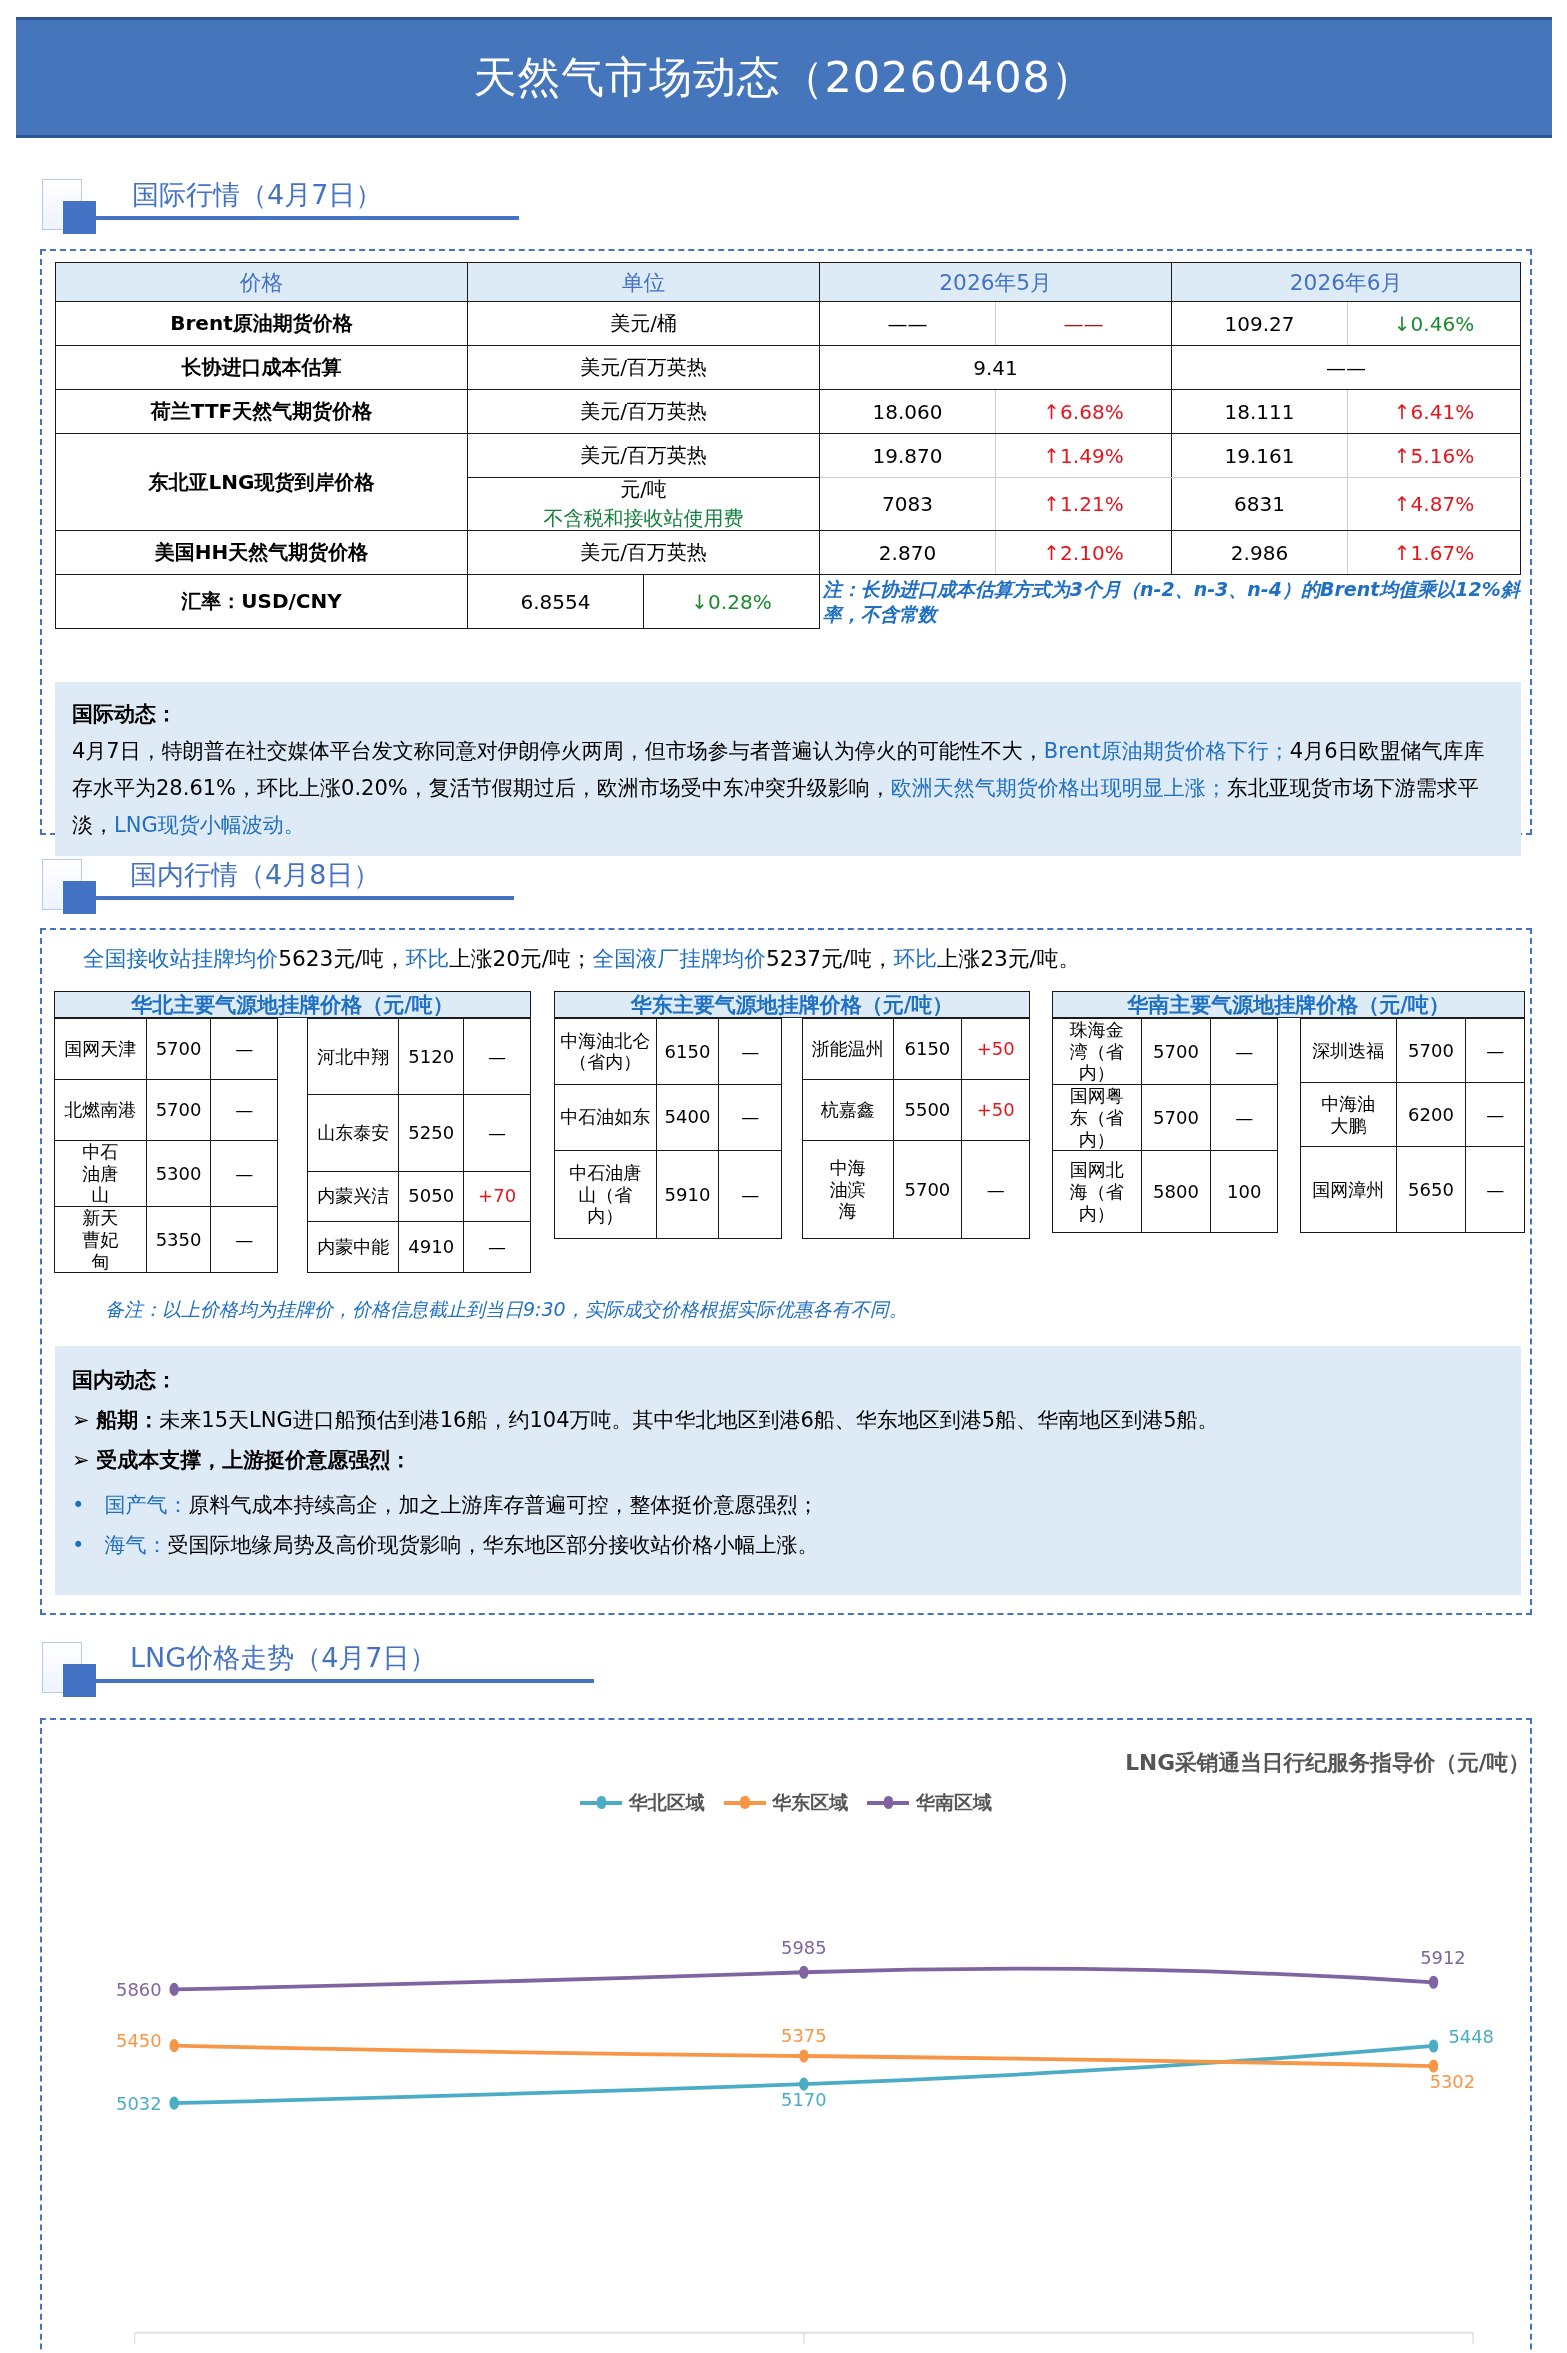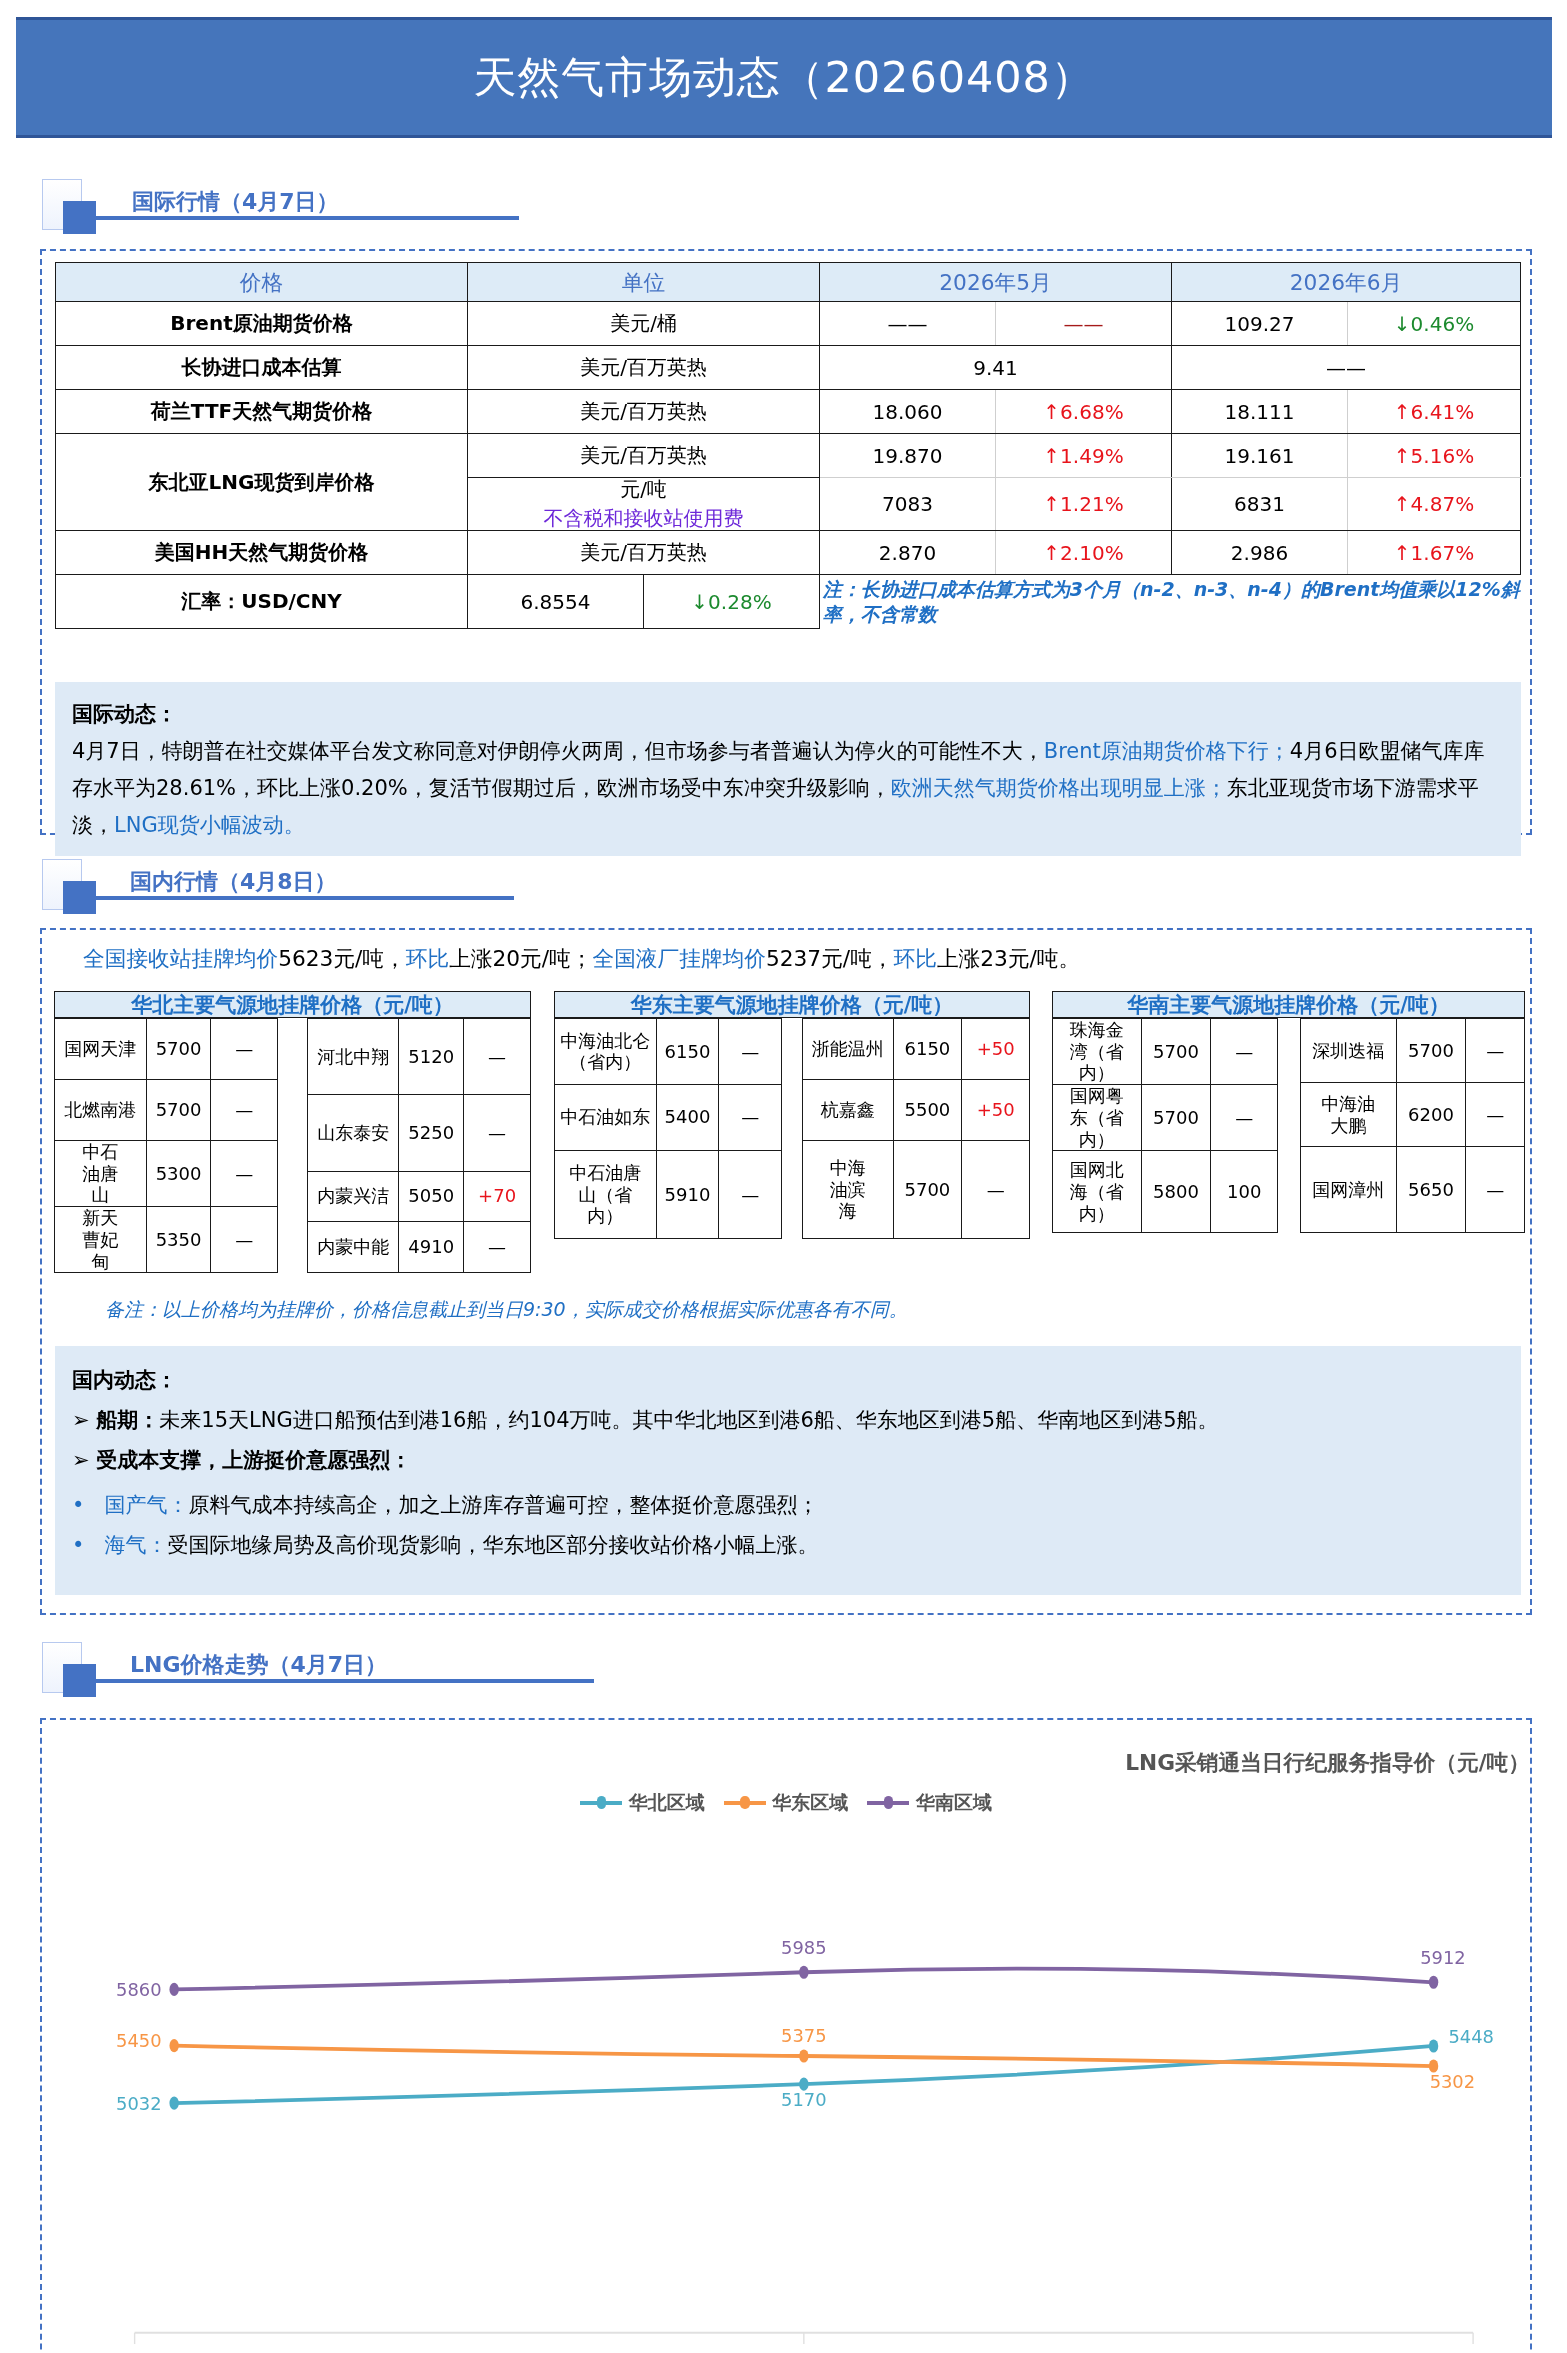--- a/index.html
+++ b/index.html
@@ -4,36 +4,36 @@
 <style>
   html, body { margin: 0; padding: 0; background: #ffffff; }
   body { width: 1568px; height: 2448px; position: relative; font-family: "DejaVu Sans", "Liberation Sans", sans-serif; color: #000; overflow: hidden; }
   .banner { position: absolute; left: 16px; top: 17px; width: 1536px; height: 121px; background: #4575bb; border-top: 3.8px solid #2f5597; border-bottom: 3.8px solid #2f5597; box-sizing: border-box; display: flex; align-items: center; justify-content: center; }
   .banner h1 { margin: 0; color: #fff; font-weight: normal; font-size: 43px; letter-spacing: 0.9px; }
 
   .sec-head { position: absolute; left: 38px; height: 56px; width: 518px; }
   .sec-head .outline { position: absolute; left: 3.8px; top: 2.8px; width: 40px; height: 51px; border: 1.4px solid #b7c9ef; box-sizing: border-box; background: linear-gradient(#ffffff, #eef3fd); }
   .sec-head .block { position: absolute; left: 24.5px; top: 24.5px; width: 33px; height: 33px; background: #4472c4; }
   .sec-head .line { position: absolute; left: 57px; top: 40px; height: 3.8px; background: #4472c4; }
-  .sec-head .title { position: absolute; left: 94px; top: 11px; font-size: 22px; color: #4472c4; white-space: nowrap; font-weight: bold; }
+  .sec-head .title { position: absolute; left: 94px; top: 1px; font-size: 27px; color: #4472c4; white-space: nowrap; }
 
   .dash-box { position: absolute; left: 40px; width: 1492px; border: 2.8px dashed #4472c4; box-sizing: border-box; }
 
   table { border-collapse: collapse; }
   .intl-table { position: absolute; left: 55px; top: 262px; width: 1466px; font-size: 20px; }
   .intl-table td, .intl-table th { border: 1.9px solid #1a1a1a; text-align: center; height: 43px; padding: 0 4.7px; }
   .intl-table th { background: #ddebf7; color: #4472c4; font-weight: normal; font-size: 21.7px; height: 38px; }
   .intl-table td.name { font-weight: bold; }
   .intl-table td.split-l { border-right: 0.9px solid #cfcfcf; }
   .intl-table td.split-r { border-left: 0.9px solid #cfcfcf; }
   .intl-table tr.sub-top td.unit-sub { border-bottom: 1.9px solid #1a1a1a; }
   .up { color: #e8141c; }
   .down { color: #1c8a2e; }
   .dashred { color: #a51a1a; }
-  .note-blue { color: #6d28d9; margin-top: 6px; }
+  .note-blue { color: #15803d; margin-top: 6px; }
   .intl-table td.note-cell { border: none; text-align: left; color: #1f6fc4; font-style: italic; font-weight: bold; font-size: 19px; line-height: 25.4px; vertical-align: top; padding: 1.9px 0 0 2.8px; }
 
   .info-box { position: absolute; left: 55px; width: 1466px; background: #deeaf6; box-sizing: border-box; padding: 14px 17px; font-size: 21px; line-height: 37px; }
   .info-box .heading { font-weight: bold; font-size: 21px; }
   .hl { color: #1f6fc4; }
 
   .summary { position: absolute; left: 71px; top: 944px; font-size: 21.7px; font-weight: normal; white-space: nowrap; margin-left: 12px; }
 
   .region { position: absolute; top: 991px; font-size: 18px; }
   .region .rhead { background: #ddebf7; color: #1f6fc4; font-weight: bold; font-size: 21px; text-align: center; height: 27px; line-height: 27px; border: 1.9px solid #1a1a1a; border-bottom-width: 1.9px; box-sizing: border-box; }

